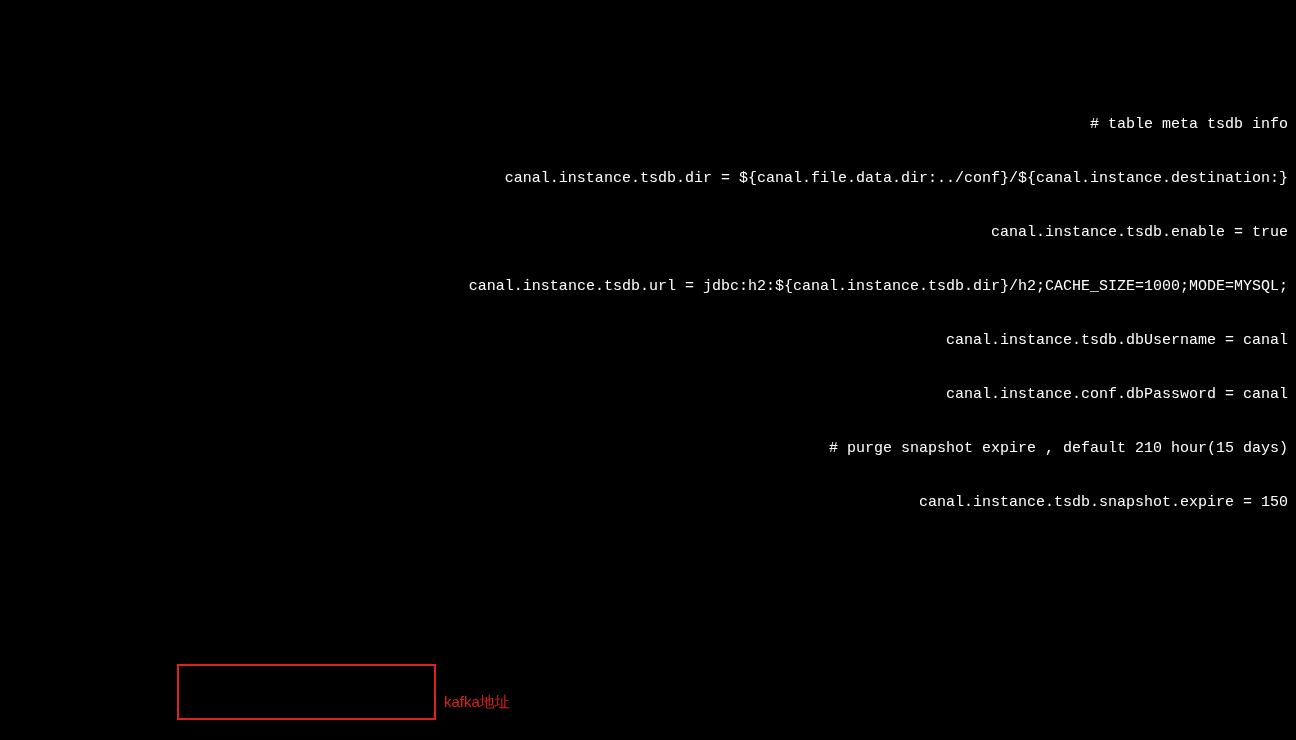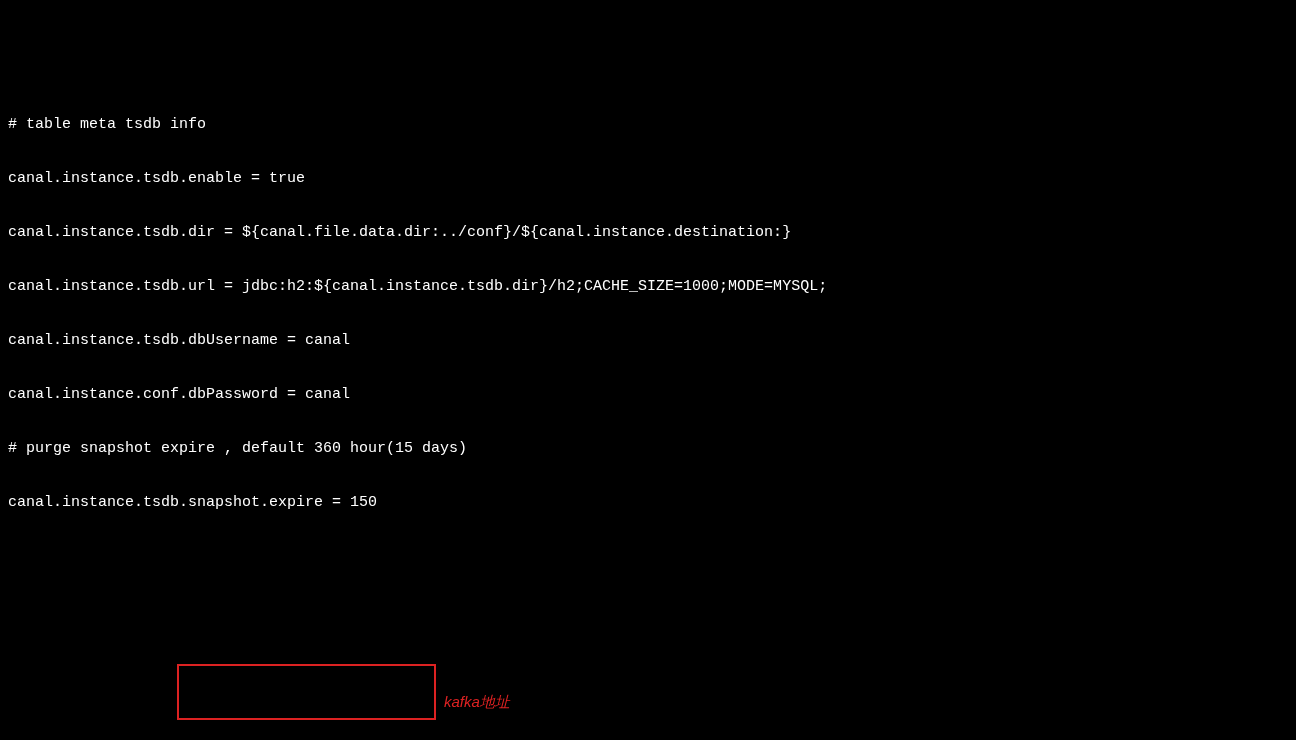--- a/index.html
+++ b/index.html
@@ -12,21 +12,21 @@
       width: 1296px;
       height: 740px;
       overflow: hidden;
       position: relative;
       white-space: pre;
     }
     .terminal {
       padding: 8px;
       position: relative;
     }
-    .line { display: block; min-height: 18px; }
+    .line { display: block; min-height: 18px; text-align: right; }
     .annotation-box {
       position: absolute;
       border: 2px solid #d22;
       pointer-events: none;
     }
     .annotation-label {
       position: absolute;
       color: #d22;
       font-size: 15px;
       font-family: sans-serif;
@@ -34,26 +34,26 @@
       pointer-events: none;
     }
   </style>
 </head>
 <body>
 
 
 
 <div class="terminal">
   <span class="line"># table meta tsdb info</span>
+  <span class="line">canal.instance.tsdb.dir = ${canal.file.data.dir:../conf}/${canal.instance.destination:}</span>
   <span class="line">canal.instance.tsdb.enable = true</span>
-  <span class="line">canal.instance.tsdb.dir = ${canal.file.data.dir:../conf}/${canal.instance.destination:}</span>
   <span class="line">canal.instance.tsdb.url = jdbc:h2:${canal.instance.tsdb.dir}/h2;CACHE_SIZE=1000;MODE=MYSQL;</span>
   <span class="line">canal.instance.tsdb.dbUsername = canal</span>
   <span class="line">canal.instance.conf.dbPassword = canal</span>
-  <span class="line"># purge snapshot expire , default 360 hour(15 days)</span>
+  <span class="line"># purge snapshot expire , default 210 hour(15 days)</span>
   <span class="line">canal.instance.tsdb.snapshot.expire = 150</span>
   <span class="line"> </span>
   
   
   
   
   
   
   
   
@@ -73,16 +73,16 @@
   
   
   
   
   
   
   
 </div>
 
 <div class="annotation-box" style="left:177px; top:664px; width:259px; height:56px;"></div>
-<div class="annotation-label" style="left:444px; top:693px;font-style:italic;">kafka地址</div>
+<div class="annotation-label" style="left:444px; top:693px;">kafka地址</div>
 
 
 
 
 </body></html>

